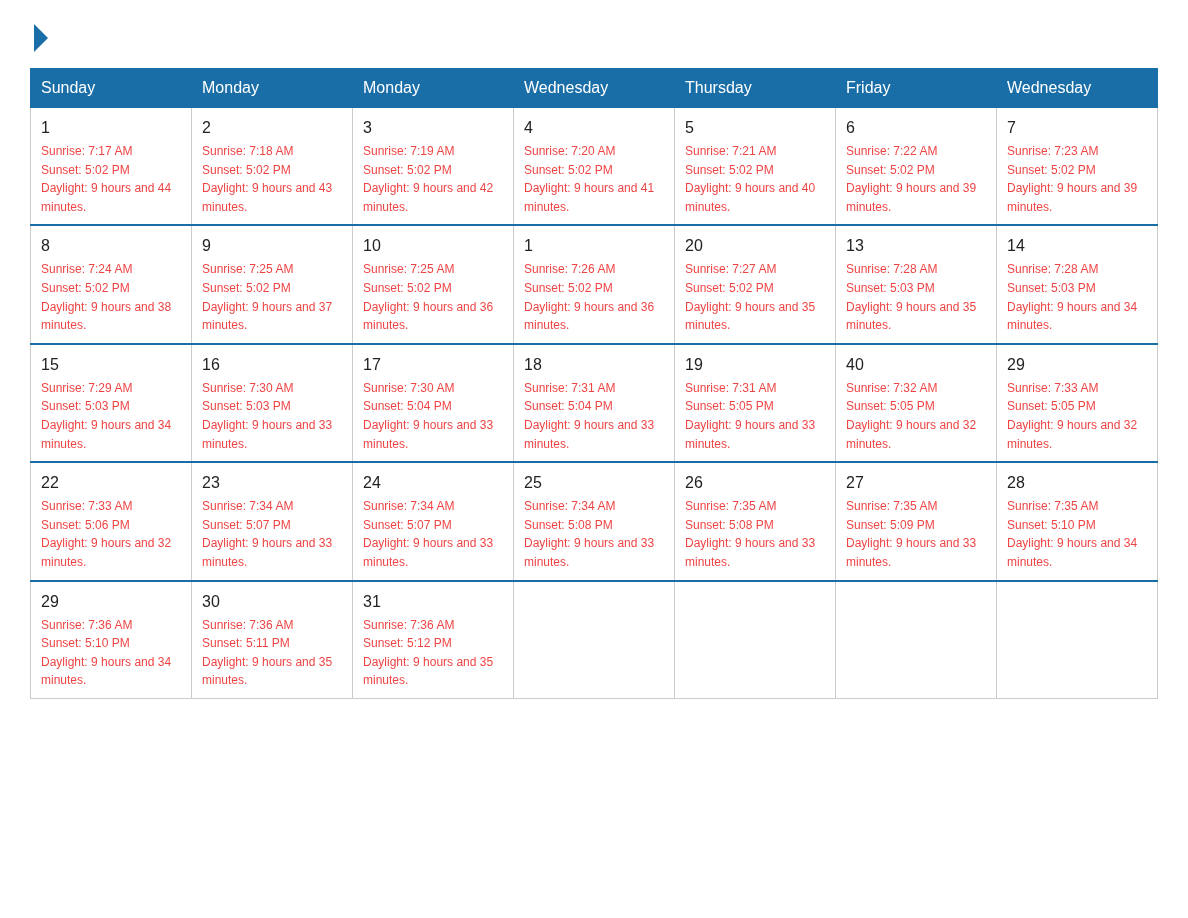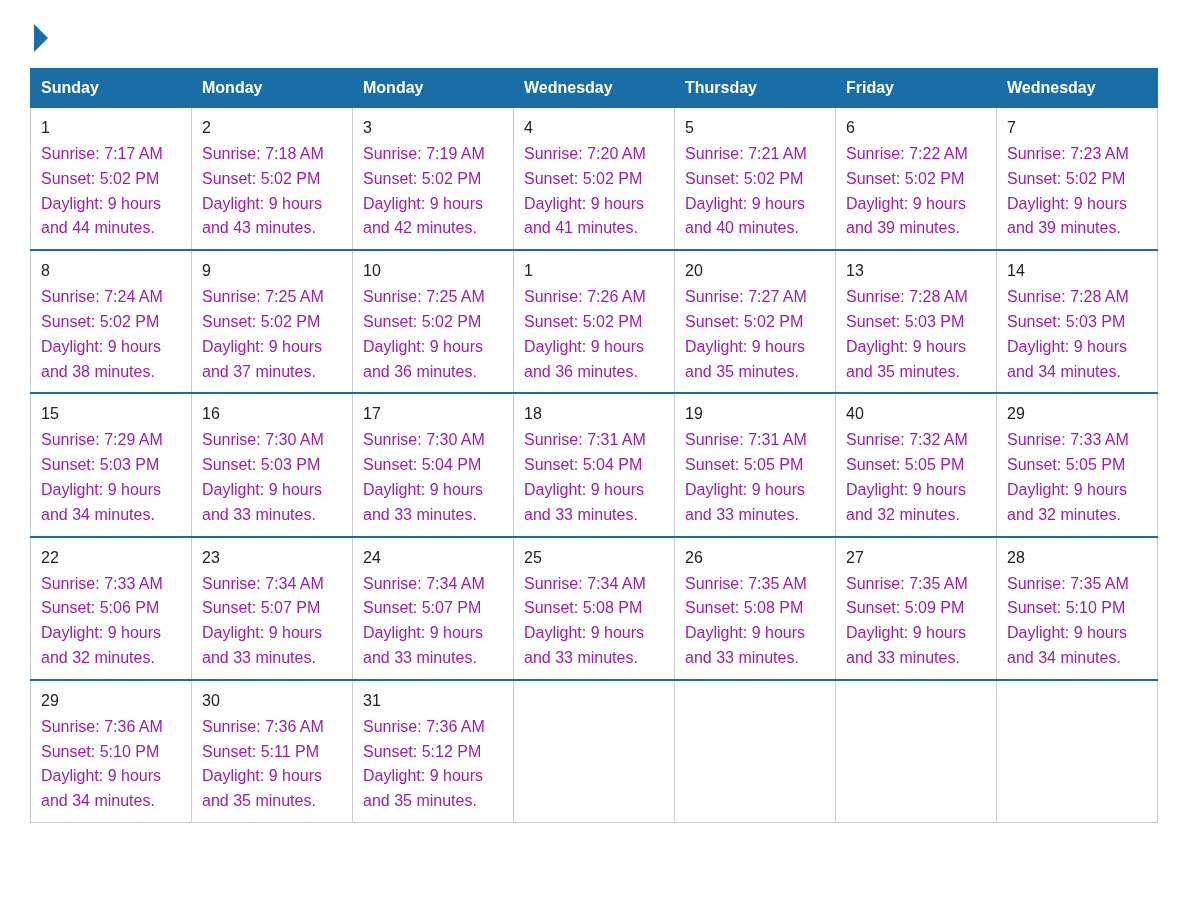--- a/index.html
+++ b/index.html
@@ -63,21 +63,21 @@
     }
     .calendar-table {
       width: 100%;
       border-collapse: collapse;
     }
     .calendar-table th {
       background-color: #1a6ea8;
       color: #fff;
       padding: 10px 10px;
       font-size: 16px;
-      font-weight: bold;
+      font-weight: normal;
       text-align: left;
       border: 1px solid #1a6ea8;
     }
     .calendar-table td {
       vertical-align: top;
       padding: 8px 10px;
       border: 1px solid #ccc;
       width: 14.28%;
       min-height: 90px;
       font-size: 13px;
@@ -85,22 +85,22 @@
       line-height: 1.5;
     }
     .day-number {
       font-size: 16px;
       font-weight: normal;
       color: #222;
       display: block;
       margin-bottom: 2px;
     }
     .day-info {
-      font-size: 16px;
-      color: #a21caf;
+      font-size: 12px;
+      color: #ef4444;
       line-height: 1.55;
     }
     .row-divider td {
       border-top: 2px solid #1a6ea8;
     }
     td.empty {
       background: #fff;
     }
   </style>
 </head>

